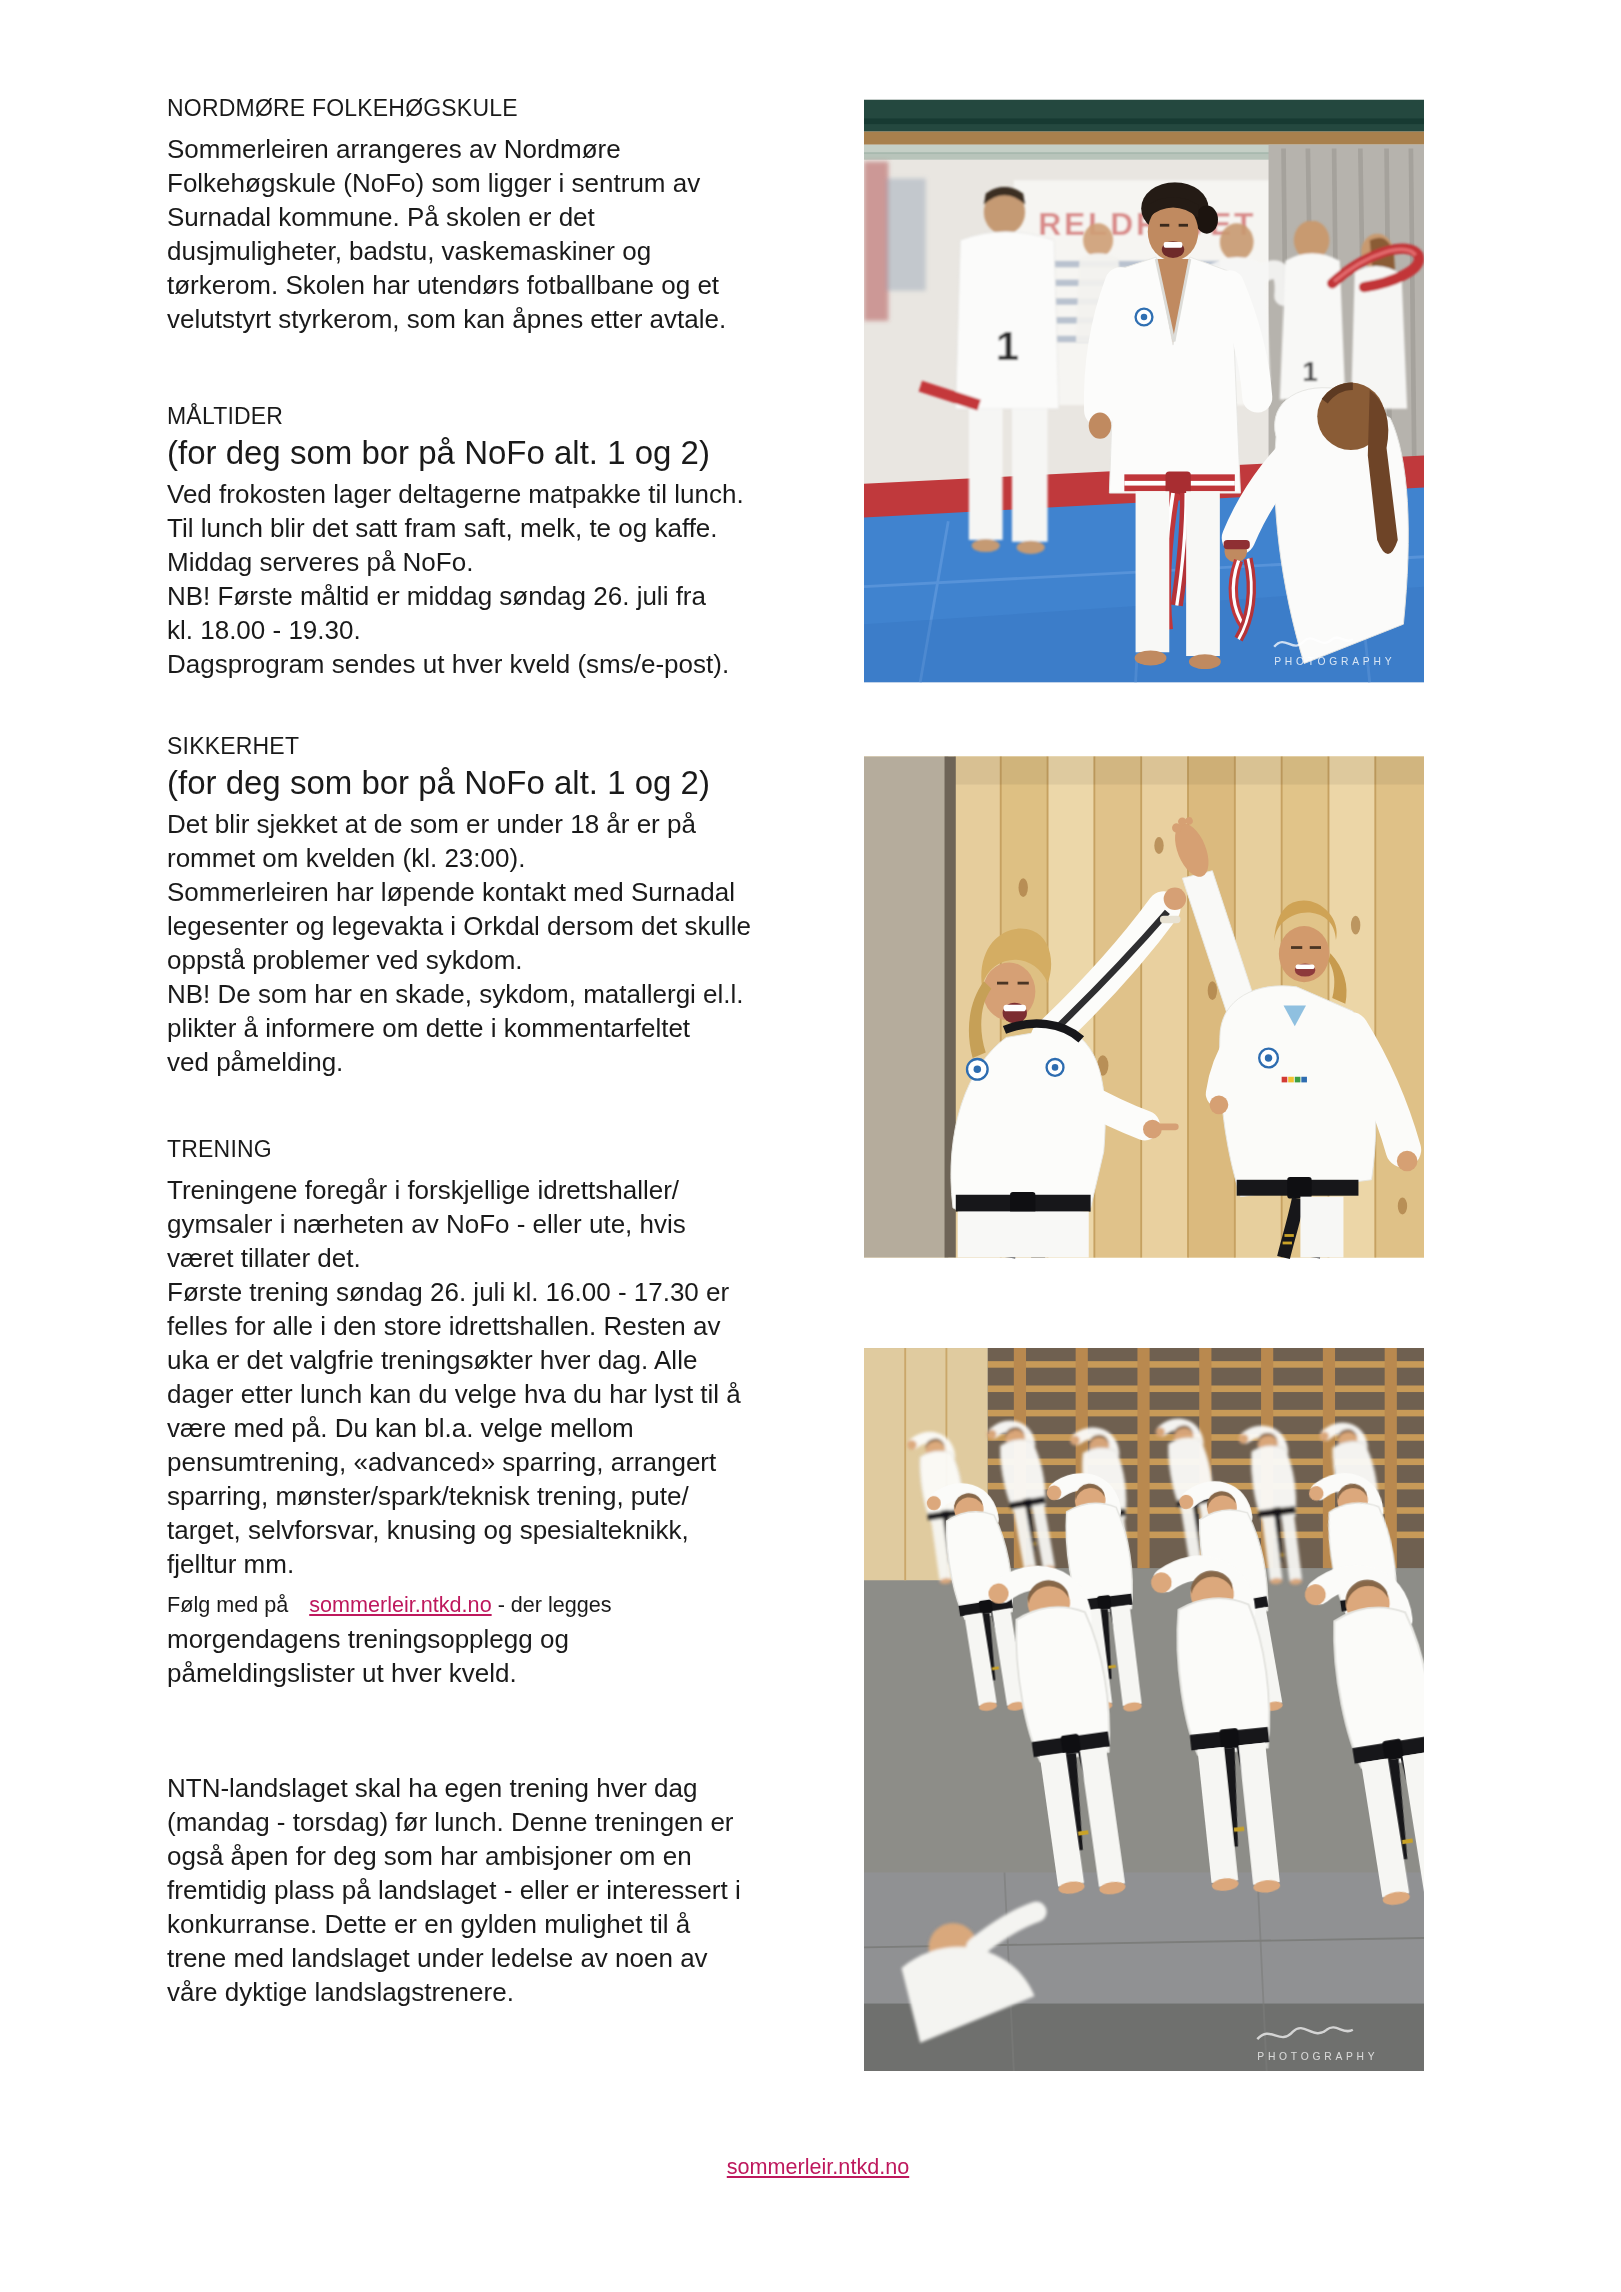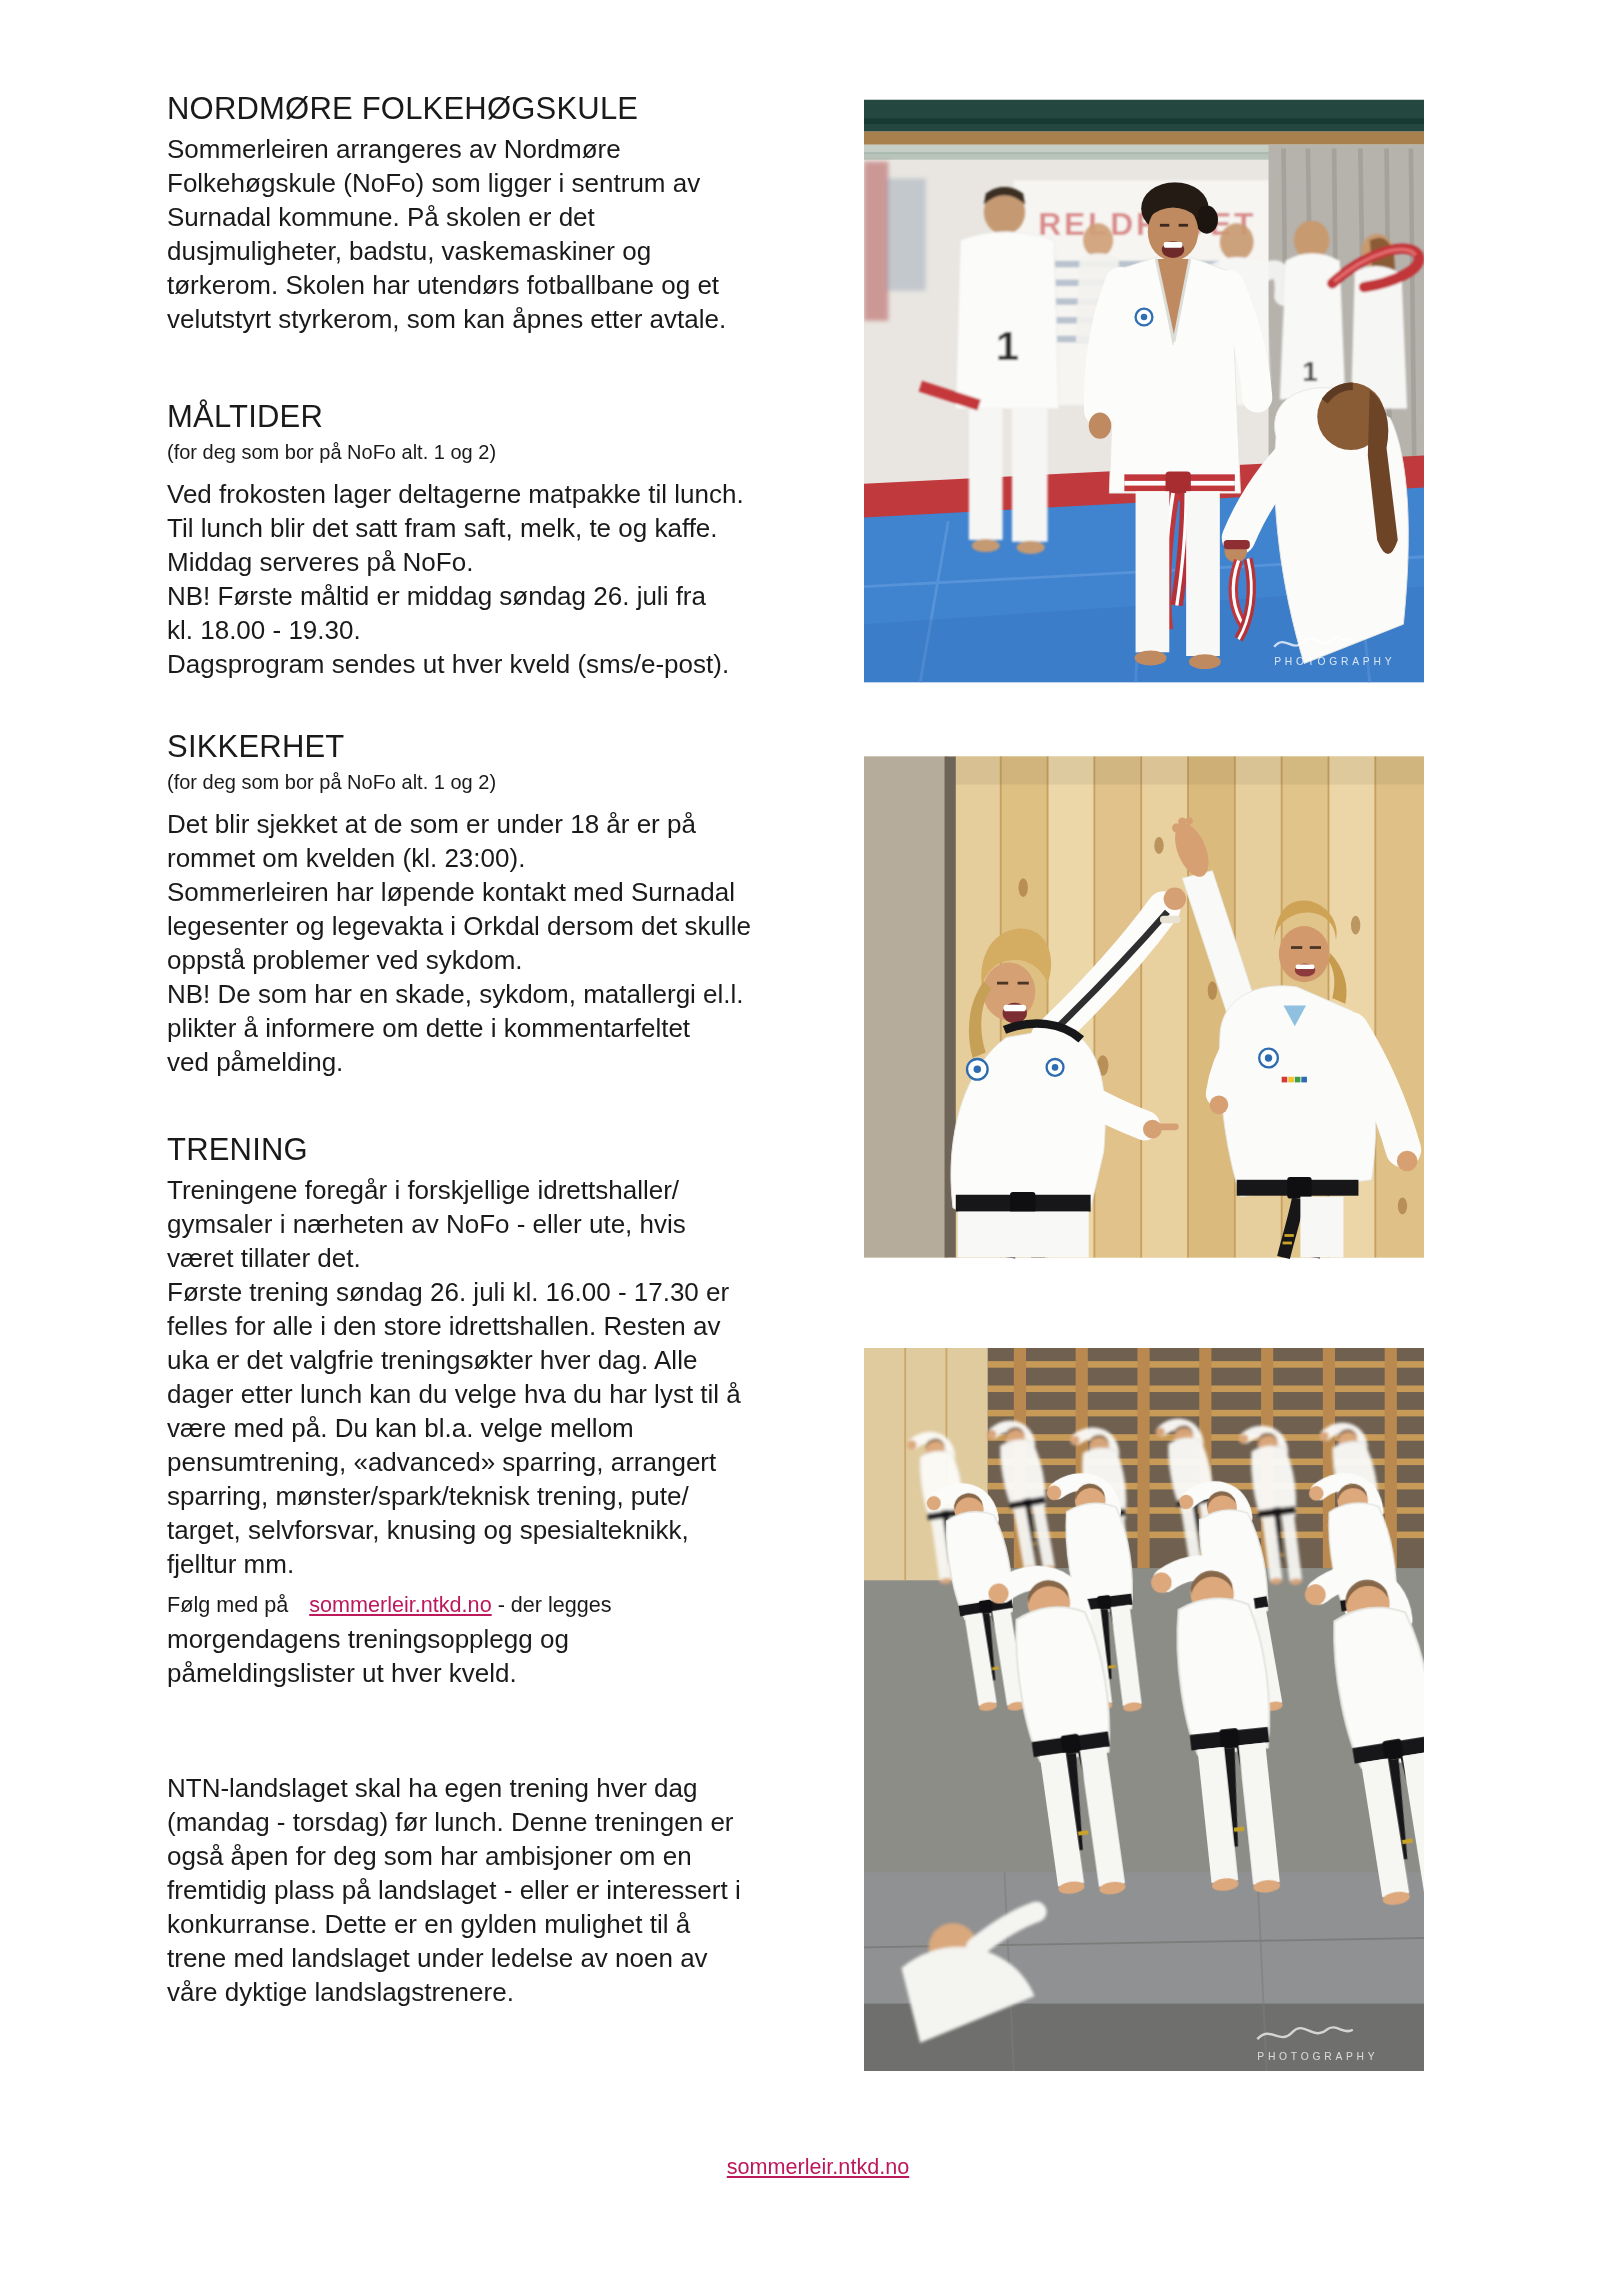--- a/index.html
+++ b/index.html
@@ -6,25 +6,25 @@
   #page{
     position:relative;
     width:1621px;height:2293px;
     background:#ffffff;
     font-family:"Liberation Sans","DejaVu Sans",sans-serif;
     color:#1a1a1a;
     overflow:hidden;
   }
   .section{position:absolute;left:167px;width:676px;}
   .heading{
-    font-size:31px;font-weight:400;line-height:33px;margin:0;color:#1a1a1a;
+    font-size:23px;font-weight:400;line-height:33px;margin:0;color:#1a1a1a;
     white-space:pre-line;letter-spacing:0.2px;
   }
   .subheading{
-    font-size:20px;font-weight:400;line-height:35px;margin:2px 0 0 0;color:#1a1a1a;
+    font-size:33px;font-weight:400;line-height:35px;margin:2px 0 0 0;color:#1a1a1a;
   }
   .bodytext{
     font-size:26px;font-weight:400;line-height:34px;margin:6.9px 0 0 0;
     white-space:pre-line;color:#1a1a1a;
   }
   .linkline{font-size:21.6px;line-height:34px;height:34px;}
   a.doclink{color:#be185d;text-decoration:underline;cursor:pointer;margin-left:15px;}
   .photo{position:absolute;left:864px;width:560px;overflow:hidden;}
   .photo svg{display:block;width:100%;height:100%;}
   #photo1{top:86px;height:610px;}

